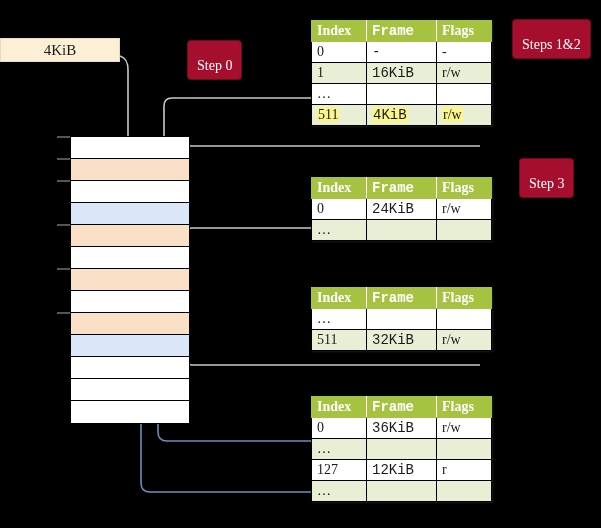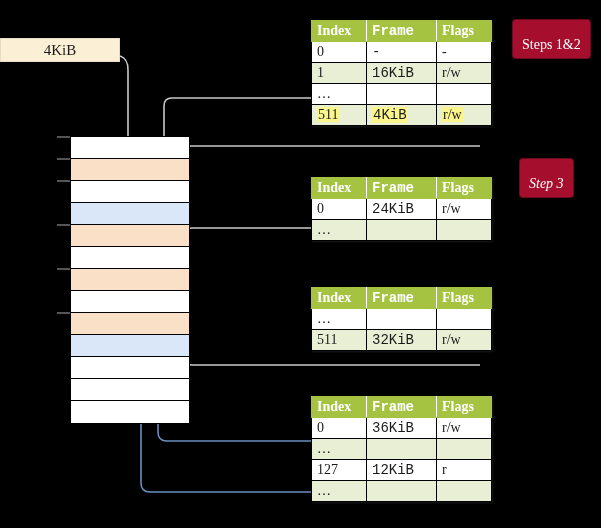--- a/index.html
+++ b/index.html
@@ -53,21 +53,21 @@
     color: #ffffff;
     font-size: 14px;
     line-height: 1;
     padding: 18px 9px 6px 9px;
     border-radius: 3px;
     white-space: nowrap;
     box-shadow: 0 0 0 1px #6e0a1f;
   }
   #badge-step0  { left: 188px; top: 41px; }
   #badge-steps12{ left: 513px; top: 20px; }
-  #badge-step3  { left: 520px; top: 159px; font-style: italic; }
+  #badge-step3  { left: 520px; top: 159px; }
   #badge-step4  { left: 516px; top: 266px; }
 
   
   .mem-col {
     position: absolute;
     left: 70px;
     top: 136px;
     width: 120px;
     border: 1px solid #000000;
     border-top: 1px solid #000000;
@@ -166,20 +166,21 @@
 
     <path d="M 480,441 L 167,441 Q 158,441 158,432 L 158,336" fill="none" stroke="#6a8fc0" stroke-width="1.6" marker-end="url(#ah-blue)"></path>
 
     <path d="M 480,492 L 150,492 Q 141,492 141,483 L 141,216" fill="none" stroke="#6a8fc0" stroke-width="1.6" marker-end="url(#ah-blue)"></path>
   </svg>
 
   <div class="src-box">
     <span>4KiB</span>
   </div>
 
+  <div class="badge" id="badge-step0">Step 0</div>
   <div class="badge" id="badge-steps12">Steps 1&amp;2</div>
   <div class="badge" id="badge-step3">Step 3</div>
 
   <div class="mem-col" id="mem-col">
       <div class="mem-row"></div>
       <div class="mem-row peach"></div>
       <div class="mem-row"></div>
       <div class="mem-row blue"></div>
       <div class="mem-row peach"></div>
       <div class="mem-row"></div>

